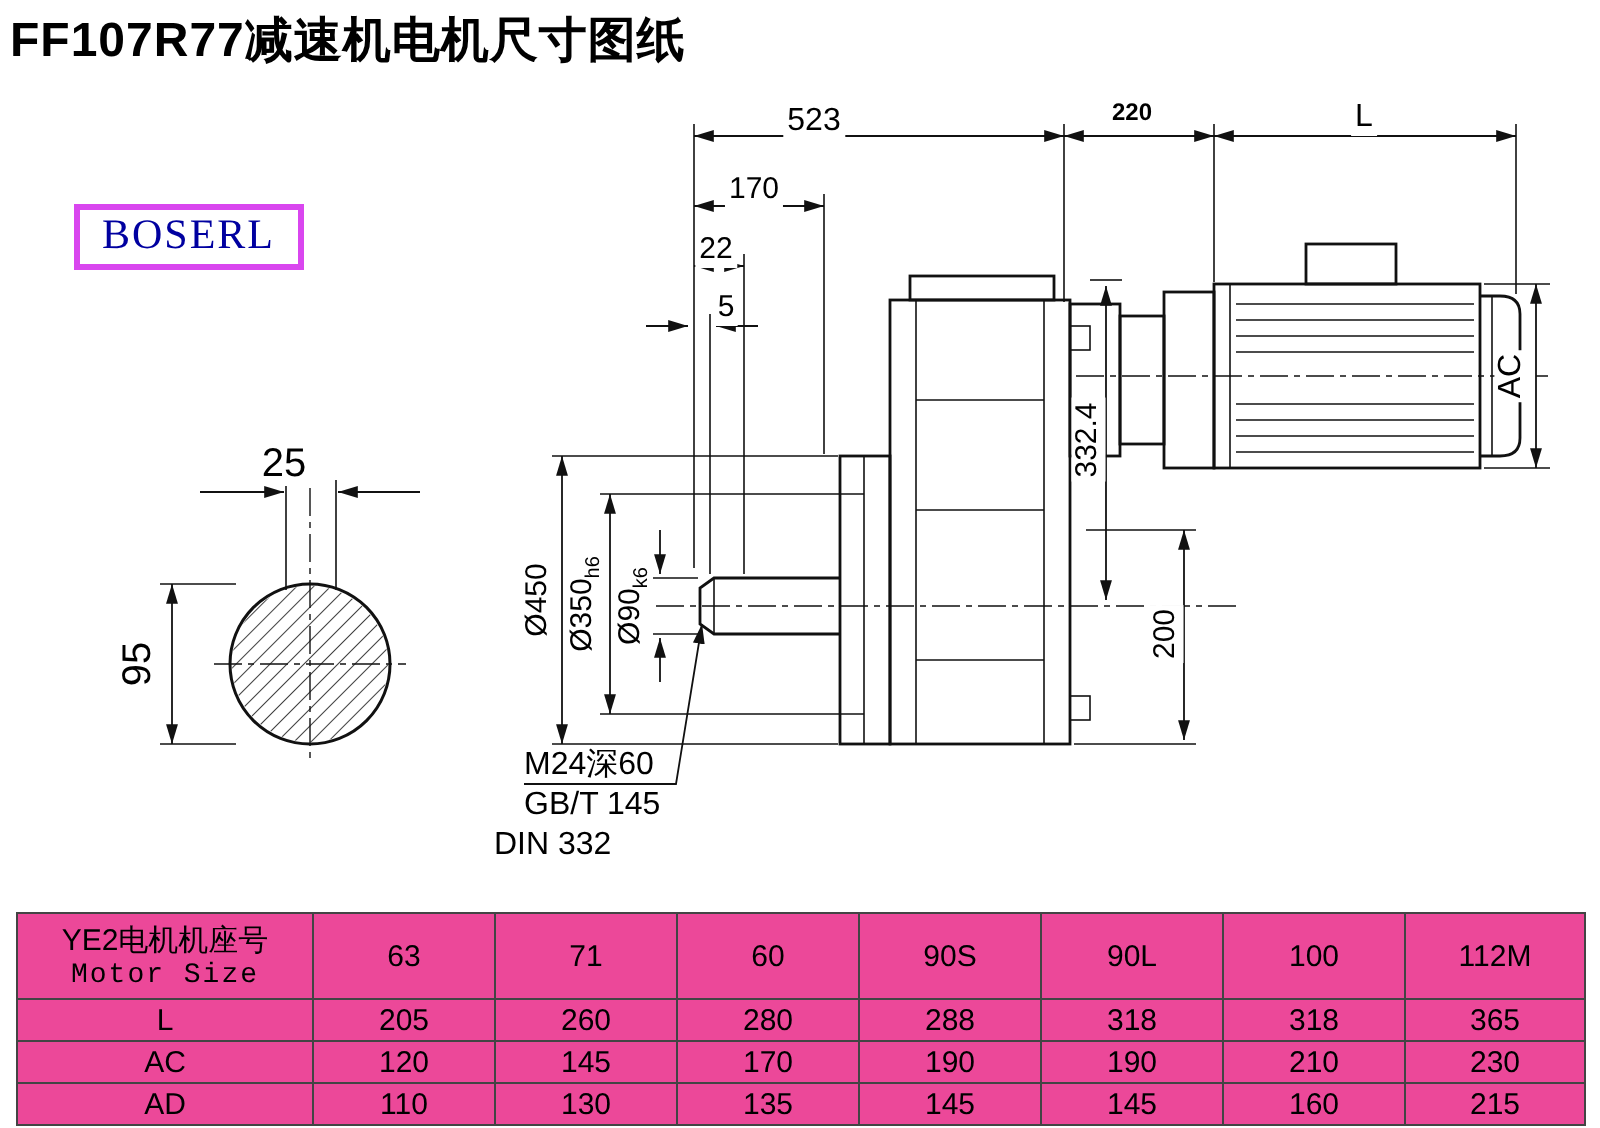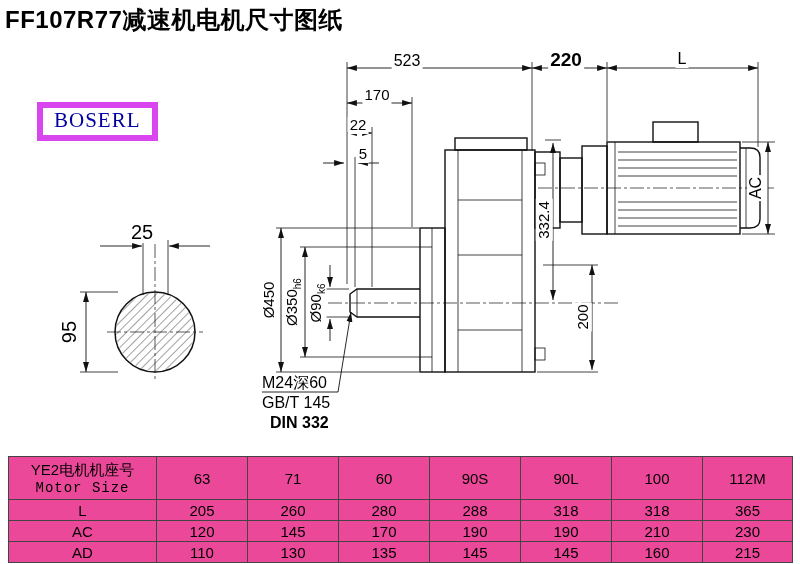--- a/index.html
+++ b/index.html
@@ -1,24 +1,24 @@
 <!DOCTYPE html>
 <html><head>
 <meta charset="utf-8">
 <style>
   html,body{margin:0;padding:0;}
   body{width:800px;height:564px;background:#ffffff;font-family:"Liberation Sans",sans-serif;position:relative;overflow:hidden;color:#000;}
   #stage{position:absolute;inset:0;}
   .title{position:absolute;left:5px;top:4px;font-size:24px;font-weight:700;color:#000000;letter-spacing:.5px;}
-  .brand{position:absolute;left:37px;top:102px;border:6px solid #d946ef;padding:0 11px 2px 11px;font-family:"Liberation Serif",serif;font-size:21px;color:#0000a0;letter-spacing:1px;background:#fff;}
+  .brand{position:absolute;left:37px;top:102px;border:3px solid #d946ef;padding:0 11px 2px 11px;font-family:"Liberation Serif",serif;font-size:21px;color:#0000a0;letter-spacing:1px;background:#fff;}
   svg.draw{position:absolute;left:0;top:0;}
   .hlabel{position:absolute;transform:translateX(-50%);font-size:15px;white-space:nowrap;background:#fff;padding:0 2px;line-height:1.1;}
   .vlabel{position:absolute;transform:translate(-50%,-50%) rotate(-90deg);font-size:15px;white-space:nowrap;background:#fff;padding:0 2px;line-height:1.1;}
   .big{font-size:20px;}
-  .bold{font-weight:700;font-size:19px;}
+  .bold{font-weight:700;font-size:12px;}
   .note{position:absolute;font-size:16px;white-space:nowrap;line-height:1.1;}
   sub{font-size:10px;}
   table.spec{position:absolute;left:8px;top:456px;width:784px;border-collapse:collapse;table-layout:fixed;font-size:15px;text-align:center;background:#ec4899;}
   table.spec td{border:1px solid #444;padding:0;height:20px;overflow:hidden;}
   table.spec td.h1{height:42px;}
   .mono{font-family:"Liberation Mono",monospace;font-size:14px;letter-spacing:1px;}
 </style>
 </head>
 <body>
 
@@ -139,21 +139,21 @@
   <div class="vlabel big" style="left:69px;top:332px;">95</div>
   <div class="vlabel" style="left:269px;top:300px;">Ø450</div>
   <div class="vlabel" style="left:293px;top:302px;"><span>Ø350</span><sub>h6</sub></div>
   <div class="vlabel" style="left:317px;top:303px;"><span>Ø90</span><sub>k6</sub></div>
   <div class="vlabel" style="left:544px;top:220px;">332.4</div>
   <div class="vlabel" style="left:583px;top:317px;">200</div>
   <div class="vlabel" style="left:756px;top:188px;font-size:16px;">AC</div>
 
   <div class="note" style="left:262px;top:374px;">M24深60</div>
   <div class="note" style="left:262px;top:394px;text-align:right;">GB/T 145</div>
-  <div class="note" style="left:270px;top:414px;font-weight:bold;">DIN 332</div>
+  <div class="note" style="left:247px;top:414px;">DIN 332</div>
 
   <table class="spec">
     <colgroup>
       <col style="width:148px">
         <col style="width:91px">
         <col style="width:91px">
         <col style="width:91px">
         <col style="width:91px">
         <col style="width:91px">
         <col style="width:91px">

